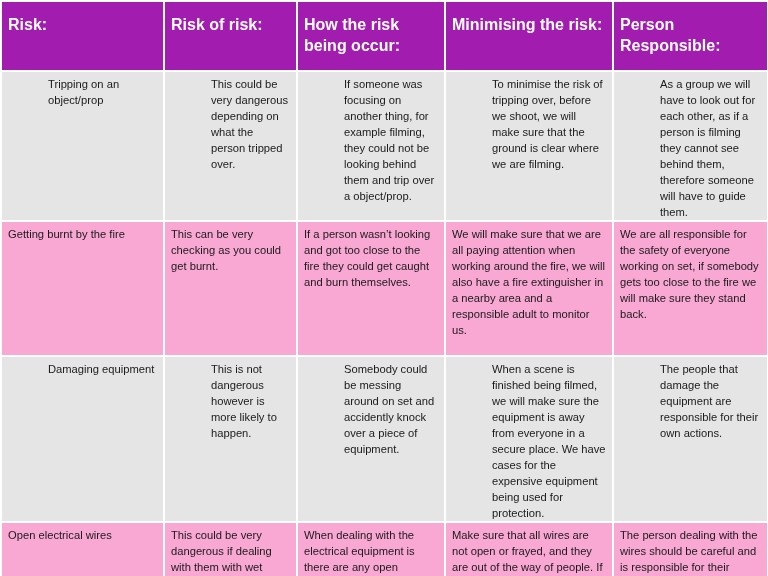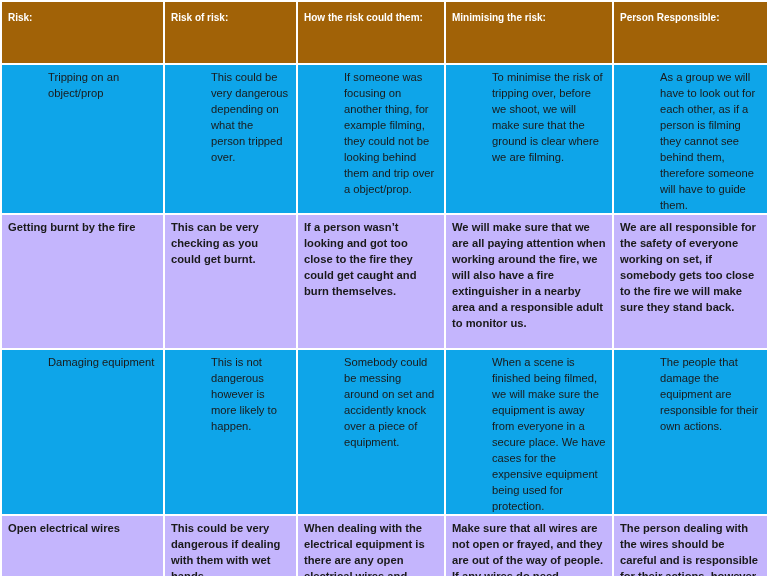--- a/index.html
+++ b/index.html
@@ -24,51 +24,51 @@
       vertical-align: top;
       text-align: left;
       padding: 4px 6px 0 6px;
       color: #1a1a1a;
       font-size: 11.2px;
       line-height: 16px;
       font-weight: normal;
       overflow: hidden;
     }
     table.risk-table th {
-      background: #a16207;
+      background: #a21caf;
       color: #ffffff;
-      font-size: 10px;
+      font-size: 16px;
       line-height: 21px;
       font-weight: bold;
-      padding: 5px 6px 0 6px;
+      padding: 12px 6px 0 6px;
       height: 56px;
     }
-    tr.row-odd td { background: #0ea5e9; padding-left: 46px; }
-    tr.row-even td { background: #c4b5fd; font-weight: bold; }
+    tr.row-odd td { background: #e5e5e5; padding-left: 46px; }
+    tr.row-even td { background: #f9a8d4; }
     tr.r1 td { height: 109px; }
     tr.r2 td { height: 129px; }
     tr.r3 td { height: 127px; margin-left: 28px; }
     tr.r4 td { height: 128px; }
   </style>
 </head>
 <body>
 
 <table class="risk-table">
   <colgroup>
     <col style="width:163px">
     <col style="width:133px">
     <col style="width:148px">
     <col style="width:168px">
     <col style="width:155px">
   </colgroup>
   <thead>
     <tr>
       <th>Risk:</th>
       <th>Risk of risk:</th>
-      <th>How the risk could them:</th>
+      <th>How the risk being occur:</th>
       <th>Minimising the risk:</th>
       <th>Person Responsible:</th>
     </tr>
   </thead>
   <tbody>
     <tr class="row-odd r1">
       <td>Tripping on an object/prop</td>
       <td>This could be very dangerous depending on what the person tripped over.</td>
       <td>If someone was focusing on another thing, for example filming, they could not be looking behind them and trip over a object/prop.</td>
       <td>To minimise the risk of tripping over, before we shoot, we will make sure that the ground is clear where we are filming.</td>

